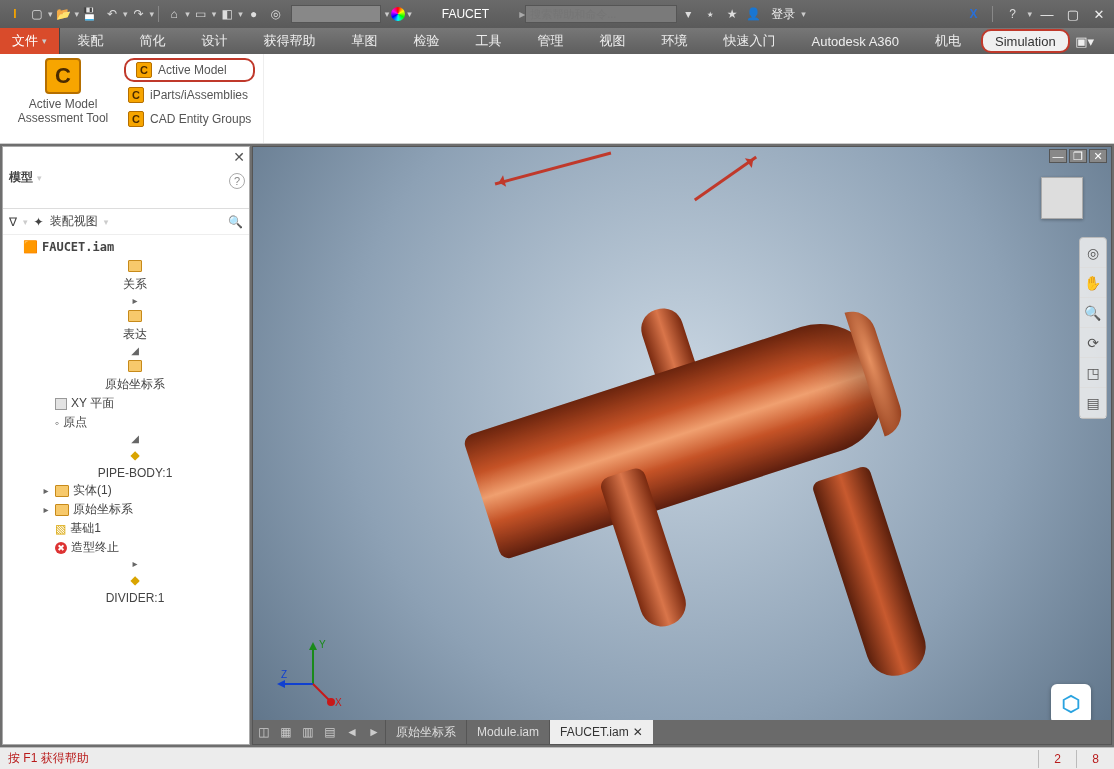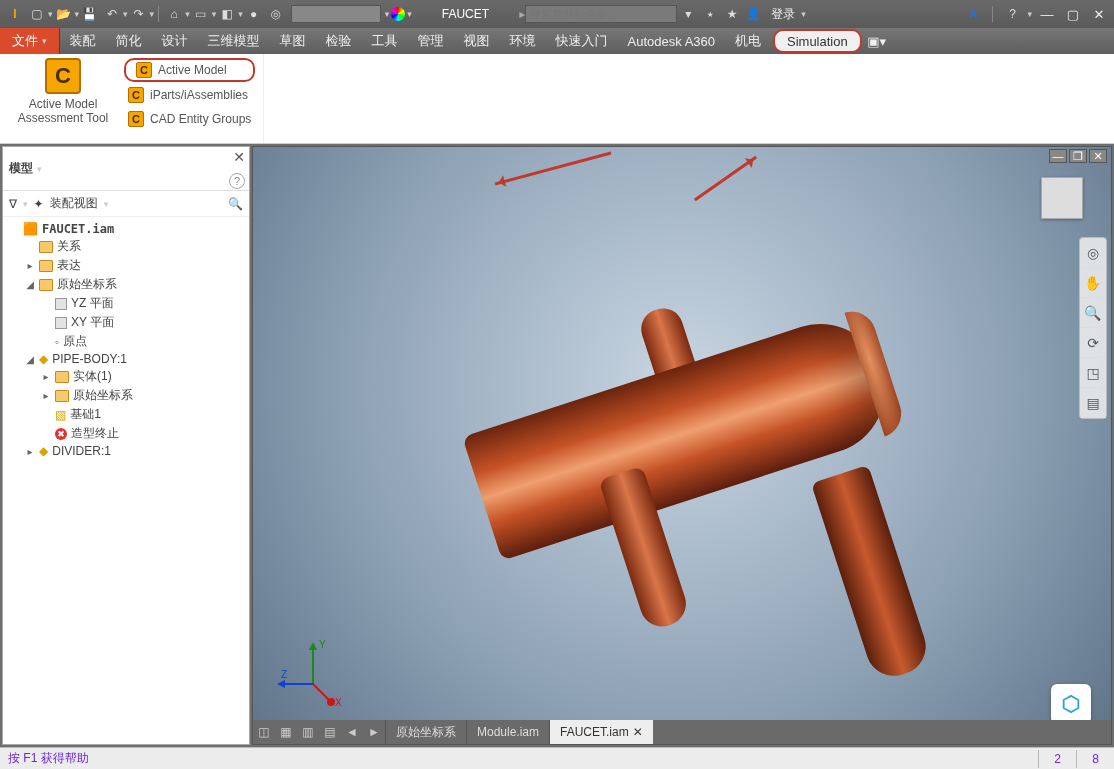--- a/index.html
+++ b/index.html
@@ -7,39 +7,39 @@
   .titlebar { height: 28px; background: linear-gradient(#6a6a6a,#5a5a5a); display: flex; align-items: center; padding: 0 4px; color: #eee; font-size: 12px; }
   .tb-icon { width: 18px; height: 18px; margin: 0 2px; display: inline-flex; align-items: center; justify-content: center; font-size: 12px; color: #ddd; }
   .tb-sep { width: 1px; height: 16px; background: #888; margin: 0 4px; }
   .tb-combo { width: 90px; height: 18px; background: #888; border: 1px solid #555; margin: 0 4px; }
   .tb-title { color: #fff; font-size: 12px; margin: 0 30px; }
   .tb-search { flex: 0 0 140px; height: 18px; background: #7a7a7a; border: 1px solid #555; color: #ccc; font-size: 11px; padding: 0 4px; }
   .tb-right { margin-left: auto; display: flex; align-items: center; gap: 4px; }
   .winbtn { width: 22px; height: 18px; display: inline-flex; align-items: center; justify-content: center; color: #eee; font-size: 13px; }
   .menubar { height: 26px; background: linear-gradient(#777,#5e5e5e); display: flex; align-items: stretch; font-size: 13px; }
   .menu-file { background: #d94b2b; color: #fff; padding: 0 12px; display: flex; align-items: center; border-right: 1px solid #444; }
-  .menu-item { color: #eee; padding: 0 10px; display: flex; align-items: center; cursor: default; }
+  .menu-item { color: #eee; padding: 0 18px; display: flex; align-items: center; cursor: default; }
   .menu-item.highlight { background: #f0f0f0; color: #333; border: 2px solid #c0392b; border-radius: 10px; padding: 0 12px; margin: 1px 2px; }
   .menu-misc { width: 26px; display: flex; align-items: center; justify-content: center; color: #eee; }
   .ribbon { height: 90px; background: #fff; border-bottom: 1px solid #ccc; display: flex; font-size: 12px; color: #555; }
   .ribbon-panel { padding: 4px 8px 2px 8px; display: flex; flex-direction: column; }
   .ribbon-bigbtn { display: flex; flex-direction: column; align-items: center; width: 110px; }
   .big-c { width: 36px; height: 36px; background: #f7a500; border-radius: 4px; display: flex; align-items: center; justify-content: center; color: #4b2b00; font-weight: bold; font-size: 22px; border: 2px solid #b56f00; }
   .ribbon-row { display: flex; align-items: center; gap: 6px; padding: 3px 4px; }
   .ribbon-row.highlight { border: 2px solid #c0392b; border-radius: 10px; padding: 2px 10px; }
   .small-c { width: 16px; height: 16px; background: #f7a500; border-radius: 2px; display: flex; align-items: center; justify-content: center; color: #4b2b00; font-weight: bold; font-size: 11px; border: 1px solid #b56f00; }
   .ribbon-title { text-align: center; font-size: 11px; color: #888; margin-top: auto; padding-top: 3px; }
   .workspace { flex: 1; display: flex; background: #6e6e6e; position: relative; }
   .sidebar { width: 248px; background: #fff; border: 1px solid #aaa; margin: 2px; display: flex; flex-direction: column; font-size: 12px; color: #444; position: relative; }
   .sidebar-close { position: absolute; right: 4px; top: 2px; font-size: 14px; color: #555; }
-  .sidebar-hdr { padding: 13px 6px; display: flex; align-items: center; gap: 4px; border-bottom: 1px solid #ddd; }
+  .sidebar-hdr { padding: 22px 6px; display: flex; align-items: center; gap: 4px; border-bottom: 1px solid #ddd; }
   .sidebar-tools { padding: 4px 6px; display: flex; align-items: center; gap: 6px; border-bottom: 1px solid #eee; }
   .tree { padding: 4px 4px; overflow: auto; flex: 1; }
   .tree-row { display: flex; align-items: center; gap: 4px; padding: 1px 0; white-space: nowrap; }
-  .tree-ind0 { padding-left: 2px; } .tree-ind1 { padding-left: 18px; } .tree-ind2 { padding-left: 34px; }
+  .tree-ind0 { padding-left: 2px; } .tree-ind1 { padding-left: 18px; flex-direction: column; } .tree-ind2 { padding-left: 34px; }
   .twist { width: 10px; text-align: center; color: #666; font-size: 10px; }
   .folder { width: 14px; height: 12px; background: #f7c96b; border: 1px solid #c78a1a; border-radius: 1px; }
   .cube { width: 12px; height: 12px; background: #e3e3e3; border: 1px solid #999; }
   .redball { width: 12px; height: 12px; background: #d33; border-radius: 50%; display:flex; align-items:center; justify-content:center; color:#fff; font-size:9px; }
   .sidebar-help { position: absolute; right: 4px; top: 26px; width: 16px; height: 16px; border: 1px solid #aaa; border-radius: 50%; display: flex; align-items: center; justify-content: center; color: #888; font-size: 11px; }
   .viewport { flex: 1; margin: 2px 2px 2px 0; position: relative; border: 1px solid #555; background: radial-gradient(circle at 50% 40%, #c9d6e2 0%, #8da1b5 60%, #5e7388 100%); overflow: hidden; }
   .vp-winbtns { position: absolute; right: 4px; top: 2px; display: flex; gap: 2px; }
   .vp-winbtns span { width: 18px; height: 14px; background: #888; color: #fff; font-size: 11px; display: inline-flex; align-items: center; justify-content: center; border: 1px solid #555; }
   .navcube { position: absolute; right: 28px; top: 30px; width: 42px; height: 42px; background: #ddd; border: 1px solid #aaa; box-shadow: 0 1px 3px rgba(0,0,0,.3); }
   .viewbar { position: absolute; right: 4px; top: 90px; width: 28px; background: rgba(240,240,240,.85); border: 1px solid #bbb; border-radius: 4px; display: flex; flex-direction: column; }
@@ -51,21 +51,21 @@
   .pipe-cap { position: absolute; right: -6px; top: 0; width: 24px; height: 130px; background: radial-gradient(ellipse at 40% 40%, #e69060, #8a3515); border-radius: 0 64px 64px 0 / 0 65px 65px 0; }
   .stub1 { position: absolute; left: 180px; top: -62px; width: 42px; height: 110px; background: linear-gradient(90deg,#7a2a10,#d9754a 50%,#7a2a10); border-radius: 20px 20px 10px 10px; transform: rotate(-18deg); }
   .stub2 { position: absolute; left: 150px; top: 100px; width: 46px; height: 160px; background: linear-gradient(90deg,#7a2a10,#d9754a 50%,#7a2a10); border-radius: 10px 10px 22px 22px; transform: rotate(-18deg); }
   .stub3 { position: absolute; left: 370px; top: 100px; width: 60px; height: 210px; background: linear-gradient(90deg,#5a1f0c,#c85a2f 50%,#5a1f0c); border-radius: 8px 8px 28px 28px; transform: rotate(-18deg); }
   .arrow-red { position: absolute; border-top: 3px solid #c0392b; }
   .arrow-red::after { content: ""; position: absolute; right: -2px; top: -7px; border: 6px solid transparent; border-left-color: #c0392b; }
   .view-tabs { position: absolute; left: 0; right: 0; bottom: 0; height: 24px; background: #6a6a6a; display: flex; align-items: center; font-size: 12px; color: #ddd; }
   .vt-icon { width: 22px; height: 18px; display: inline-flex; align-items: center; justify-content: center; color: #ccc; }
   .vt-tab { padding: 0 10px; height: 100%; display: flex; align-items: center; gap: 4px; border-left: 1px solid #555; }
   .vt-tab.active { background: #eee; color: #333; }
-  .statusbar { height: 22px; background: #ececec; border-top: 1px solid #bbb; display: flex; align-items: center; font-size: 12px; color: #6d28d9; }
+  .statusbar { height: 22px; background: #ececec; border-top: 1px solid #bbb; display: flex; align-items: center; font-size: 12px; color: #b91c1c; }
   .status-left { padding: 0 8px; }
   .status-cells { margin-left: auto; display: flex; }
   .status-cell { width: 38px; text-align: center; border-left: 1px solid #bbb; padding: 2px 0; }
   .drop { font-size: 9px; color: #ccc; }
 </style>
 </head>
 <body>
 
 <div class="titlebar">
   <span class="tb-icon" style="color:#f7a500;font-weight:bold;">I</span>
@@ -112,21 +112,21 @@
 </div>
 
 <div class="menubar">
   <div class="menu-file">
       <span>文件</span>
       <span class="drop" style="margin-left:4px;">▾</span>
     </div>
   <div class="menu-item">装配</div>
   <div class="menu-item">简化</div>
   <div class="menu-item">设计</div>
-  <div class="menu-item">三维模型</div>
+  <div class="menu-item">获得帮助</div>
   <div class="menu-item">草图</div>
   <div class="menu-item">检验</div>
   <div class="menu-item">工具</div>
   <div class="menu-item">管理</div>
   <div class="menu-item">视图</div>
   <div class="menu-item">环境</div>
   <div class="menu-item">快速入门</div>
   <div class="menu-item">Autodesk A360</div>
   <div class="menu-item">机电</div>
   <div class="menu-item highlight">Simulation</div>
@@ -193,25 +193,20 @@
           <span>表达</span>
         </div>
       <div class="tree-row tree-ind1">
           <span class="twist">◢</span>
           <span class="folder"></span>
           <span>原始坐标系</span>
         </div>
       <div class="tree-row tree-ind2">
           <span class="twist"></span>
           <span class="cube"></span>
-          <span>YZ 平面</span>
-        </div>
-      <div class="tree-row tree-ind2">
-          <span class="twist"></span>
-          <span class="cube"></span>
           <span>XY 平面</span>
         </div>
       <div class="tree-row tree-ind2">
           <span class="twist"></span>
           <span>◦</span>
           <span>原点</span>
         </div>
       <div class="tree-row tree-ind1">
           <span class="twist">◢</span>
           <span style="color:#d9a400;">◆</span>

